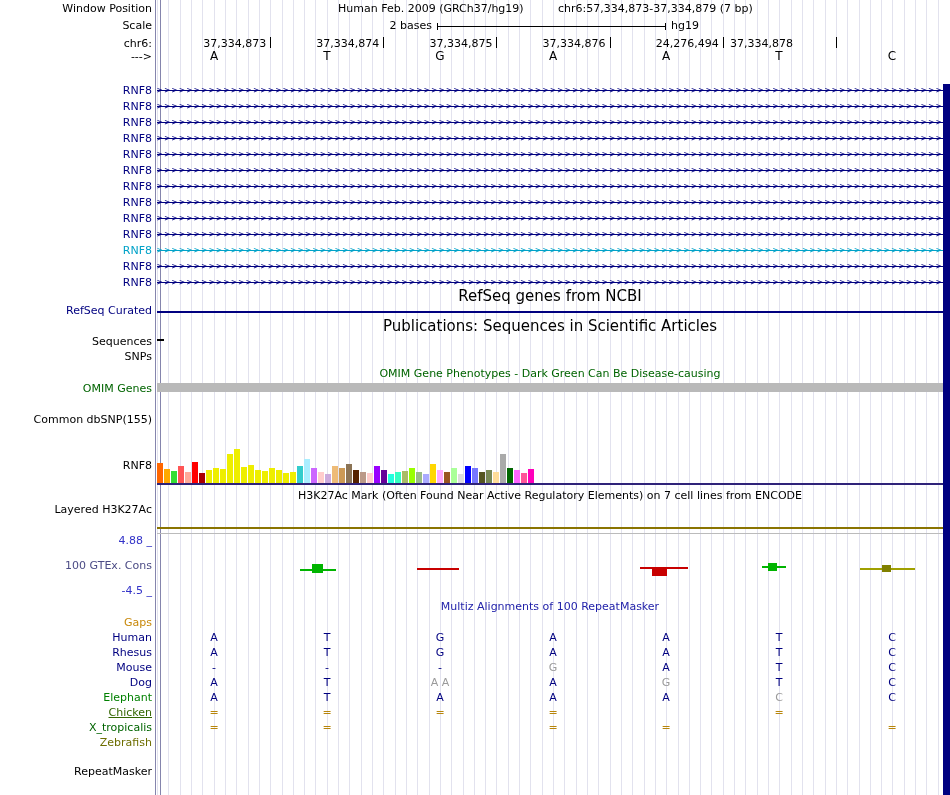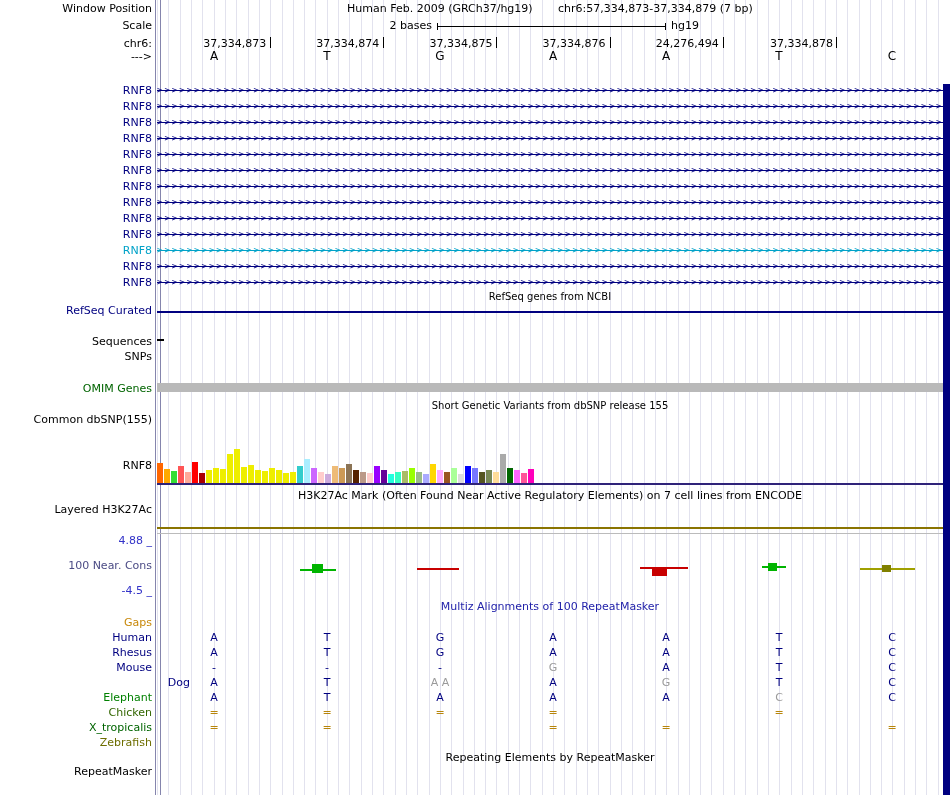--- a/index.html
+++ b/index.html
@@ -1,21 +1,21 @@
 <!DOCTYPE html>
 <html><head>
 <meta charset="utf-8">
 <style>
   html,body{margin:0;padding:0;background:#fff;}
   .stage{position:relative;width:950px;height:795px;background:#fff;overflow:hidden;
          font-family:"DejaVu Sans","Liberation Sans",sans-serif;font-size:11px;color:#000;}
   .abs{position:absolute;}
   .lab{position:absolute;left:0;width:152px;text-align:right;white-space:nowrap;line-height:13px;}
   .center{position:absolute;left:157px;width:786px;text-align:center;white-space:nowrap;line-height:13px;}
-  .small{font-size:10px;}
+  .small{font-size:15px;}
   .navy{color:#000080;}
   .green{color:#006400;}
   .bluet{color:#2222aa;}
   .consl{color:#4b4b85;}
   .scaleb{color:#3232c8;}
   .gline{position:absolute;top:0;height:795px;width:1px;background:#e2e2ee;}
   .vedge{position:absolute;top:0;height:795px;width:1px;background:#8585ad;}
   .tickl{position:absolute;text-align:right;white-space:nowrap;line-height:13px;}
   .tickm{position:absolute;width:1px;height:11px;background:#000;}
   .baseL{position:absolute;text-align:center;font-size:12px;line-height:13px;}
@@ -105,41 +105,41 @@
       <div class="gline" style="left: 915.1px;"></div>
       <div class="gline" style="left: 926.4px;"></div>
       <div class="gline" style="left: 937.7px;"></div>
     </div>
 
   <div class="vedge" style="left:155px"></div>
   <div class="vedge" style="left:160px"></div>
   <div class="abs" style="left:943px;top:84px;width:7px;height:711px;background:#000080"></div>
 
   <div class="lab" style="top:2px">Window Position</div>
-  <div class="abs" style="left:347px;top:2px">Human Feb. 2009 (GRCh37/hg19)</div>
+  <div class="abs" style="left:338px;top:2px">Human Feb. 2009 (GRCh37/hg19)</div>
   <div class="abs" style="left:558px;top:2px">chr6:57,334,873-37,334,879 (7 bp)</div>
 
   <div class="lab" style="top:19px">Scale</div>
   <div class="abs" style="left:332px;top:19px;width:100px;text-align:right">2 bases</div>
   <div class="scalebar" style="left:437px;top:23px;width:227px"></div>
   <div class="abs" style="left:671px;top:19px">hg19</div>
 
   <div class="lab" style="top:37px">chr6:</div>
   <div class="abs" id="ticks">
       <div class="tickl" style="left: 178.143px; top: 37px; width: 88px;">37,334,873</div>
       <div class="tickm" style="left: 270px; top: 37px;"></div>
       <div class="tickl" style="left: 291.286px; top: 37px; width: 88px;">37,334,874</div>
       <div class="tickm" style="left: 383px; top: 37px;"></div>
       <div class="tickl" style="left: 404.429px; top: 37px; width: 88px;">37,334,875</div>
       <div class="tickm" style="left: 496px; top: 37px;"></div>
       <div class="tickl" style="left: 517.572px; top: 37px; width: 88px;">37,334,876</div>
       <div class="tickm" style="left: 610px; top: 37px;"></div>
       <div class="tickl" style="left: 630.715px; top: 37px; width: 88px;">24,276,494</div>
       <div class="tickm" style="left: 723px; top: 37px;"></div>
-      <div class="tickl" style="left: 745px; top: 37px; width: 88px;">37,334,878</div>
+      <div class="tickl" style="left: 705px; top: 37px; width: 88px;">37,334,878</div>
       <div class="tickm" style="left: 836px; top: 37px;"></div>
     </div>
 
   <div class="lab" style="top:50px">---&gt;</div>
   <div class="abs" id="bases">
       <div class="baseL" style="left: 199px; top: 50px; width: 30px;">A</div>
       <div class="baseL" style="left: 312px; top: 50px; width: 30px;">T</div>
       <div class="baseL" style="left: 425px; top: 50px; width: 30px;">G</div>
       <div class="baseL" style="left: 538px; top: 50px; width: 30px;">A</div>
       <div class="baseL" style="left: 651px; top: 50px; width: 30px;">A</div>
@@ -214,27 +214,28 @@
       <div class="generow" style="top: 274px; color: rgb(0, 0, 128);">
         <div class="hl"></div>
         <div class="ar">&gt;&gt;&gt;&gt;&gt;&gt;&gt;&gt;&gt;&gt;&gt;&gt;&gt;&gt;&gt;&gt;&gt;&gt;&gt;&gt;&gt;&gt;&gt;&gt;&gt;&gt;&gt;&gt;&gt;&gt;&gt;&gt;&gt;&gt;&gt;&gt;&gt;&gt;&gt;&gt;&gt;&gt;&gt;&gt;&gt;&gt;&gt;&gt;&gt;&gt;&gt;&gt;&gt;&gt;&gt;&gt;&gt;&gt;&gt;&gt;&gt;&gt;&gt;&gt;&gt;&gt;&gt;&gt;&gt;&gt;&gt;&gt;&gt;&gt;&gt;&gt;&gt;&gt;&gt;&gt;&gt;&gt;&gt;&gt;&gt;&gt;&gt;&gt;&gt;&gt;&gt;&gt;&gt;&gt;&gt;&gt;&gt;&gt;&gt;&gt;&gt;&gt;&gt;&gt;&gt;&gt;&gt;&gt;&gt;&gt;</div>
       </div>
     </div>
 
   <div class="center small" style="top:290px">RefSeq genes from NCBI</div>
   <div class="lab navy" style="top:304px">RefSeq Curated</div>
   <div class="abs" style="left:157px;top:311px;width:786px;height:2px;background:#000080"></div>
 
+  <div class="center small" style="top:320px">Publications: Sequences in Scientific Articles</div>
   <div class="lab" style="top:335px">Sequences</div>
   <div class="lab" style="top:350px">SNPs</div>
 
+  <div class="center green" style="top:367px">OMIM Gene Phenotypes - Dark Green Can Be Disease-causing</div>
   <div class="lab green" style="top:382px">OMIM Genes</div>
   <div class="abs" style="left:157px;top:383px;width:786px;height:9px;background:#b9b9b9"></div>
 
-  <div class="center small" style="top:399px">Short Genetic Variants from dbSNP release 155</div>
   <div class="lab" style="top:413px">Common dbSNP(155)</div>
 
   <div class="lab" style="top:459px">RNF8</div>
   <div class="abs" id="gtex-bars">
       <div class="bar" style="left: 157px; top: 463px; height: 20px; background: rgb(255, 102, 0);"></div>
       <div class="bar" style="left: 164px; top: 469px; height: 14px; background: rgb(255, 170, 0);"></div>
       <div class="bar" style="left: 171px; top: 471px; height: 12px; background: rgb(51, 221, 51);"></div>
       <div class="bar" style="left: 178px; top: 466px; height: 17px; background: rgb(255, 85, 85);"></div>
       <div class="bar" style="left: 185px; top: 472px; height: 11px; background: rgb(255, 170, 153);"></div>
       <div class="bar" style="left: 192px; top: 462px; height: 21px; background: rgb(255, 0, 0);"></div>
@@ -288,21 +289,21 @@
       <div class="bar" style="left: 528px; top: 469px; height: 14px; background: rgb(255, 0, 187);"></div>
     </div>
   <div class="abs" style="left:157px;top:483px;width:786px;height:2px;background:#2f2379"></div>
 
   <div class="center" style="top:489px">H3K27Ac Mark (Often Found Near Active Regulatory Elements) on 7 cell lines from ENCODE</div>
   <div class="lab" style="top:503px">Layered H3K27Ac</div>
   <div class="abs" style="left:157px;top:527px;width:786px;height:2px;background:#8a7400"></div>
   <div class="abs" style="left:157px;top:533px;width:786px;height:1px;background:#bbbbbb"></div>
 
   <div class="lab scaleb" style="top:534px">4.88 _</div>
-  <div class="lab consl" style="top:559px">100 Near. Cons</div>
+  <div class="lab consl" style="top:559px">100 GTEx. Cons</div>
   <div class="lab scaleb" style="top:584px">-4.5 _</div>
   <div class="abs" id="cons-marks">
       <div class="mark" style="left: 300px; top: 569px; width: 36px; height: 2px; background: rgb(0, 180, 0);"></div>
       <div class="mark" style="left: 312px; top: 564px; width: 11px; height: 9px; background: rgb(0, 180, 0);"></div>
       <div class="mark" style="left: 417px; top: 568px; width: 42px; height: 2px; background: rgb(200, 0, 0);"></div>
       <div class="mark" style="left: 640px; top: 567px; width: 48px; height: 2px; background: rgb(200, 0, 0);"></div>
       <div class="mark" style="left: 652px; top: 569px; width: 15px; height: 7px; background: rgb(200, 0, 0);"></div>
       <div class="mark" style="left: 762px; top: 566px; width: 24px; height: 2px; background: rgb(0, 180, 0);"></div>
       <div class="mark" style="left: 768px; top: 563px; width: 9px; height: 8px; background: rgb(0, 180, 0);"></div>
       <div class="mark" style="left: 860px; top: 568px; width: 55px; height: 2px; background: rgb(160, 160, 0);"></div>
@@ -329,50 +330,49 @@
       <div class="mzcell" style="left: 764px; top: 646px; color: rgb(0, 0, 128);">T</div>
       <div class="mzcell" style="left: 877px; top: 646px; color: rgb(0, 0, 128);">C</div>
       <div class="lab" style="top: 661px; color: rgb(0, 0, 128);">Mouse</div>
       <div class="mzcell" style="left: 199px; top: 661px; color: rgb(0, 0, 128);">-</div>
       <div class="mzcell" style="left: 312px; top: 661px; color: rgb(0, 0, 128);">-</div>
       <div class="mzcell" style="left: 425px; top: 661px; color: rgb(0, 0, 128);">-</div>
       <div class="mzcell" style="left: 538px; top: 661px; color: rgb(154, 154, 154);">G</div>
       <div class="mzcell" style="left: 651px; top: 661px; color: rgb(0, 0, 128);">A</div>
       <div class="mzcell" style="left: 764px; top: 661px; color: rgb(0, 0, 128);">T</div>
       <div class="mzcell" style="left: 877px; top: 661px; color: rgb(0, 0, 128);">C</div>
-      <div class="lab" style="top: 676px; color: rgb(0, 0, 128); padding-left: 38px;">Dog</div>
+      <div class="lab" style="top: 676px; color: rgb(0, 0, 128);">Dog</div>
       <div class="mzcell" style="left: 199px; top: 676px; color: rgb(0, 0, 128);">A</div>
       <div class="mzcell" style="left: 312px; top: 676px; color: rgb(0, 0, 128);">T</div>
       <div class="mzcell" style="left: 425px; top: 676px; color: rgb(154, 154, 154);">A A</div>
       <div class="mzcell" style="left: 538px; top: 676px; color: rgb(0, 0, 128);">A</div>
       <div class="mzcell" style="left: 651px; top: 676px; color: rgb(154, 154, 154);">G</div>
       <div class="mzcell" style="left: 764px; top: 676px; color: rgb(0, 0, 128);">T</div>
       <div class="mzcell" style="left: 877px; top: 676px; color: rgb(0, 0, 128);">C</div>
       <div class="lab" style="top: 691px; color: rgb(0, 128, 0);">Elephant</div>
       <div class="mzcell" style="left: 199px; top: 691px; color: rgb(0, 0, 128);">A</div>
       <div class="mzcell" style="left: 312px; top: 691px; color: rgb(0, 0, 128);">T</div>
       <div class="mzcell" style="left: 425px; top: 691px; color: rgb(0, 0, 128);">A</div>
       <div class="mzcell" style="left: 538px; top: 691px; color: rgb(0, 0, 128);">A</div>
       <div class="mzcell" style="left: 651px; top: 691px; color: rgb(0, 0, 128);">A</div>
       <div class="mzcell" style="left: 764px; top: 691px; color: rgb(154, 154, 154);">C</div>
       <div class="mzcell" style="left: 877px; top: 691px; color: rgb(0, 0, 128);">C</div>
-      <div class="lab" style="top: 706px; color: rgb(51, 102, 0);">Chicken</div>
+      <div class="lab" style="top: 706px; color: rgb(51, 102, 0); text-decoration: underline;">Chicken</div>
       <div class="mzcell" style="left: 199px; top: 706px; color: rgb(184, 134, 11);">=</div>
       <div class="mzcell" style="left: 312px; top: 706px; color: rgb(184, 134, 11);">=</div>
       <div class="mzcell" style="left: 425px; top: 706px; color: rgb(184, 134, 11);">=</div>
       <div class="mzcell" style="left: 538px; top: 706px; color: rgb(184, 134, 11);">=</div>
       <div class="mzcell" style="left: 764px; top: 706px; color: rgb(184, 134, 11);">=</div>
       <div class="lab" style="top: 721px; color: rgb(0, 100, 0);">X_tropicalis</div>
       <div class="mzcell" style="left: 199px; top: 721px; color: rgb(184, 134, 11);">=</div>
       <div class="mzcell" style="left: 312px; top: 721px; color: rgb(184, 134, 11);">=</div>
       <div class="mzcell" style="left: 538px; top: 721px; color: rgb(184, 134, 11);">=</div>
       <div class="mzcell" style="left: 651px; top: 721px; color: rgb(184, 134, 11);">=</div>
       <div class="mzcell" style="left: 877px; top: 721px; color: rgb(184, 134, 11);">=</div>
       <div class="lab" style="top: 736px; color: rgb(110, 110, 0);">Zebrafish</div>
     </div>
 
-  <div class="center" style="top:751px">Repeating Elements by RepeatMasker</div>
   <div class="lab" style="top:765px">RepeatMasker</div>
 
   <div class="abs" id="misc-marks">
       <div class="mark" style="left: 157px; top: 339px; width: 7px; height: 2px; background: rgb(0, 0, 0);"></div>
     </div>
 </div>
 
 </body></html>

